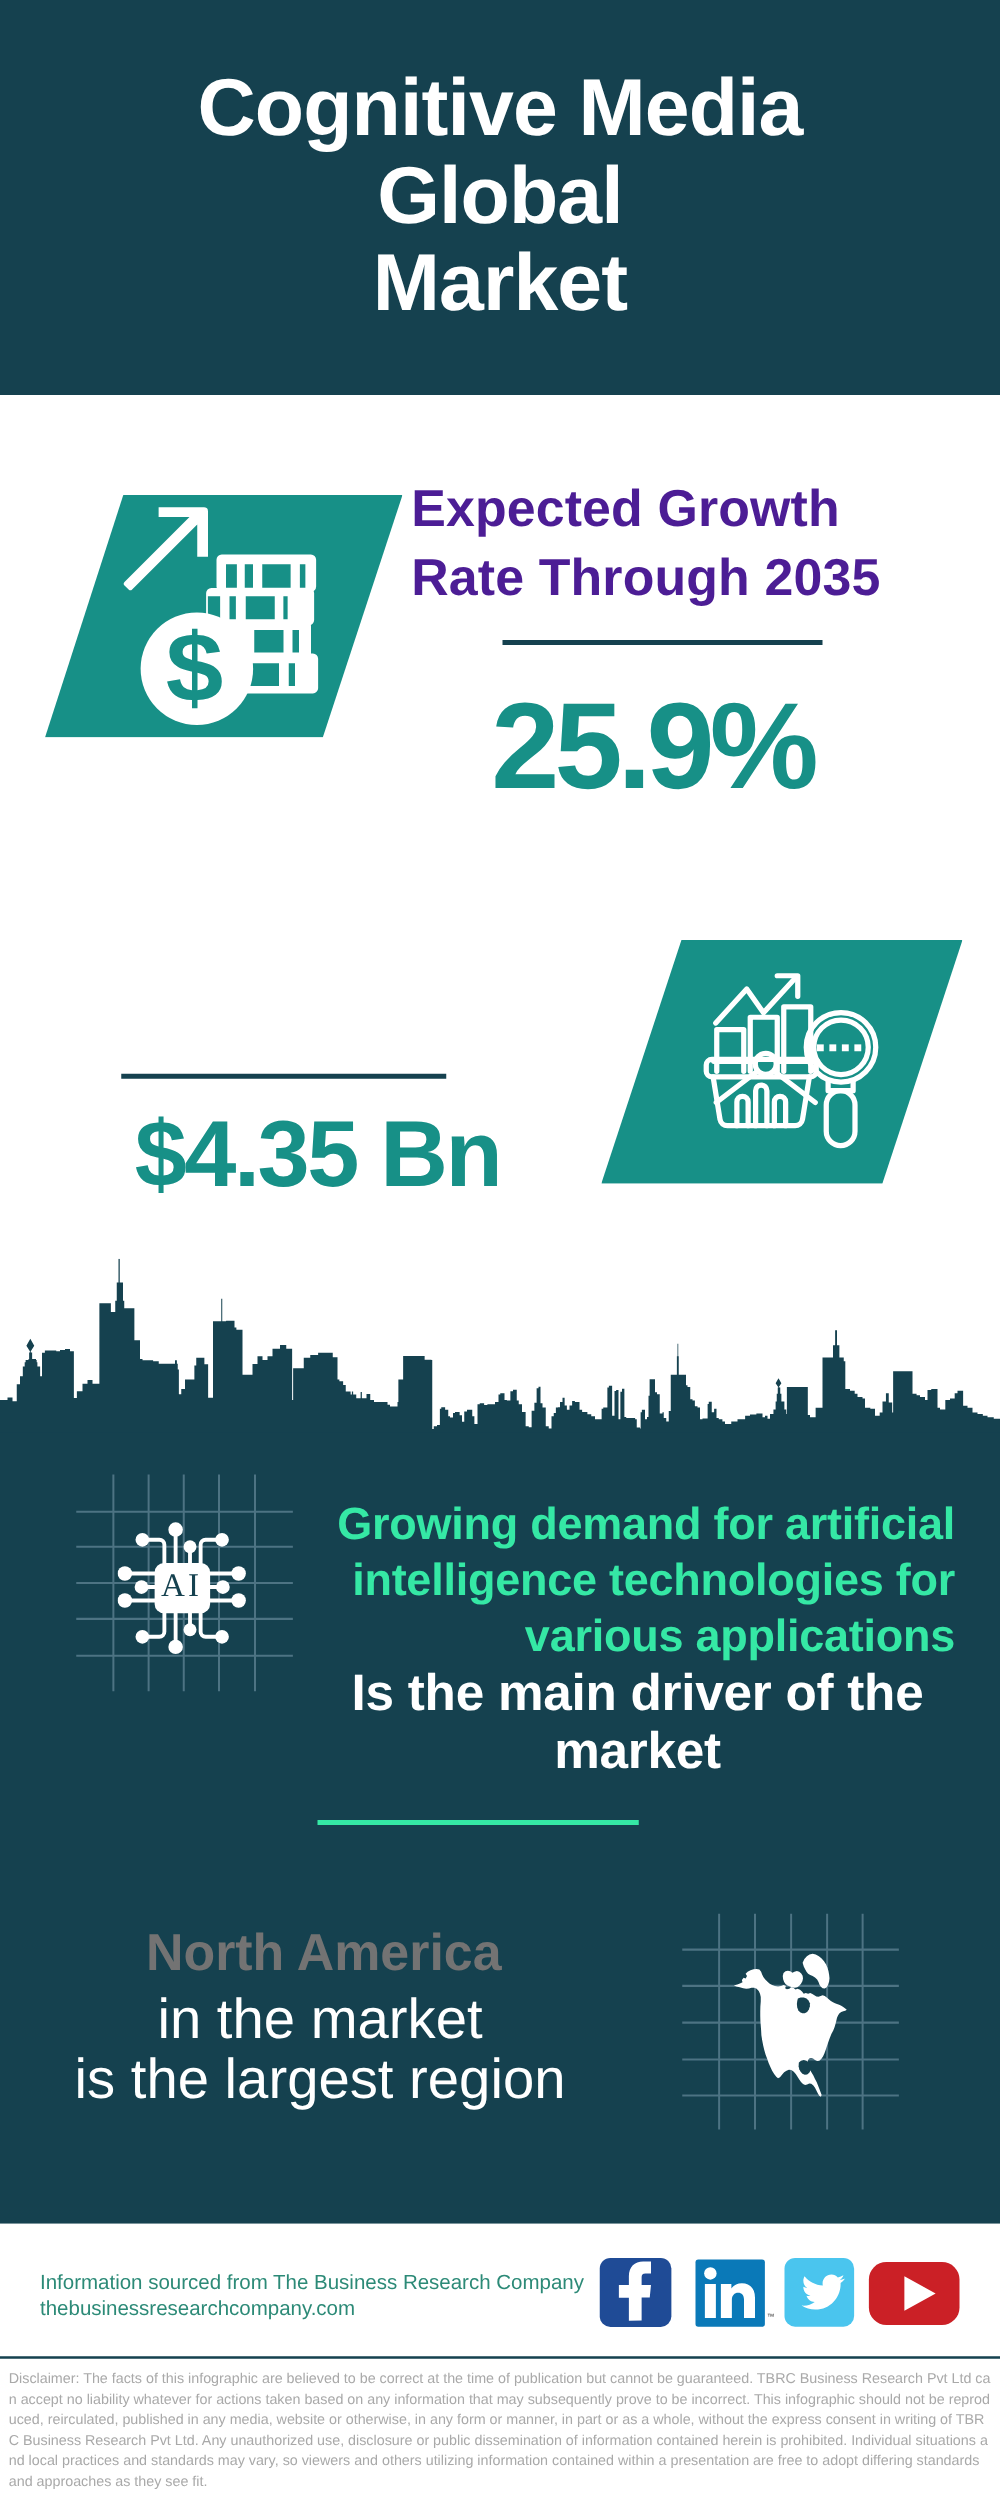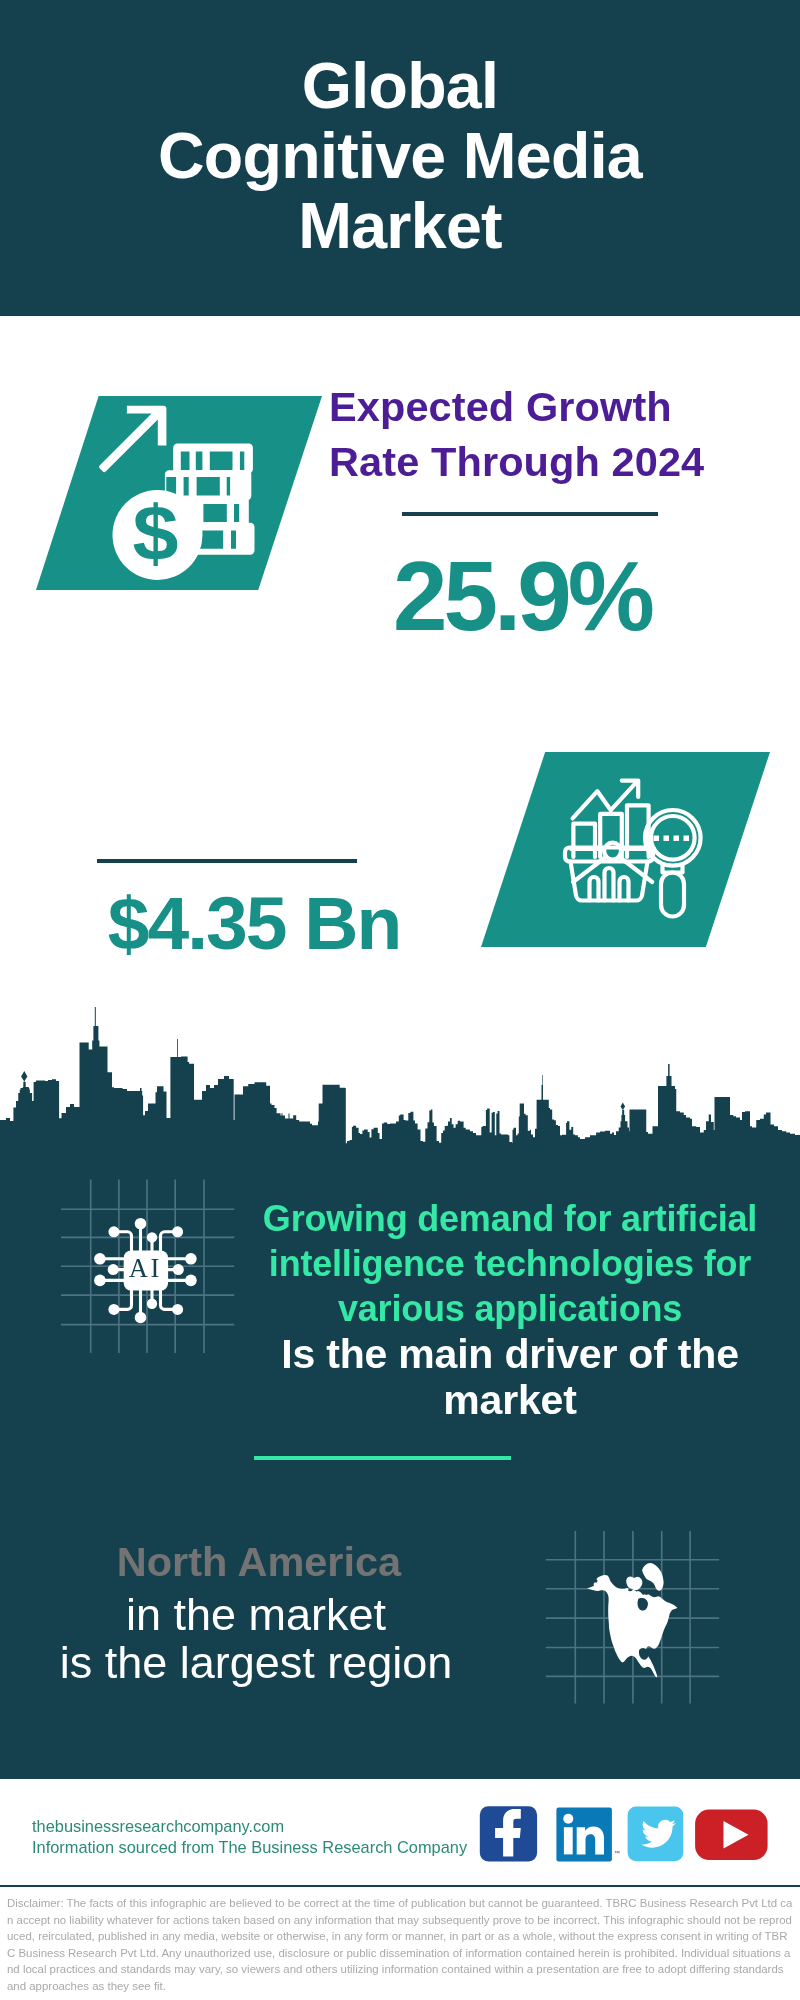--- a/index.html
+++ b/index.html
@@ -24,21 +24,21 @@
   .stat-value.v1{font-size:98px;line-height:98px;letter-spacing:-4px;}
   .stat-value.v2{font-size:75px;line-height:75px;letter-spacing:-2px;}
 
   
   .middark{position:absolute;left:0;top:1144px;width:800px;height:635px;background:#15414f;}
   .skyline{position:absolute;left:0;top:1007px;width:800px;height:139px;display:block;}
 
   .grid-svg{position:absolute;}
   .icon-svg{position:absolute;}
 
-  .drv-hl{position:absolute;color:#35e8a5;font-weight:bold;text-align:center;
+  .drv-hl{position:absolute;color:#35e8a5;font-weight:bold;text-align:right;
      font-size:36px;line-height:45px;letter-spacing:-0.2px;}
   .drv-rest{position:absolute;color:#ffffff;font-weight:bold;text-align:center;
      font-size:41px;line-height:46px;letter-spacing:-0.2px;}
   .green-rule{position:absolute;background:#35e8a5;height:4px;}
 
   .reg-hl{position:absolute;color:#737373;font-weight:bold;text-align:center;
      font-size:41.5px;line-height:48px;letter-spacing:0;}
   .reg-rest{position:absolute;color:#ffffff;font-weight:normal;text-align:center;
      font-size:45px;line-height:47.5px;letter-spacing:0;}
   .reg-rest .ln{display:block;}
@@ -51,22 +51,22 @@
   .disclaimer{position:absolute;left:7px;top:1895px;width:786px;color:#a9a9a9;
      font-size:11.45px;line-height:16.5px;text-align:left;word-break:break-all;}
 </style>
 </head>
 <body>
 
 <div class="page">
 
   <div class="header">
     <div class="header-title" style="top:51px">
+      <span class="ln">Cognitive Media</span>
       <span class="ln">Global</span>
-      <span class="ln">Cognitive Media</span>
       <span class="ln">Market</span>
     </div>
   </div>
 
   <div class="para" style="left:36px;top:396px;width:286px;height:194px;clip-path:polygon(21.9% 0,100% 0,77.7% 100%,0 100%);"></div>
   <svg class="icon-svg" style="left:88px;top:400px;width:184px;height:196px" viewBox="88 400 184 196">
     <g fill="#ffffff">
       <path d="M126.9 405.8 h36.3 a3.2 3.2 0 0 1 3.2 3.2 v36.4 h-8.6 v-25.9 l-52.1 52.1 a2 2 0 0 1 -2.8 0 l-3.3 -3.3 a2 2 0 0 1 0 -2.8 l52.0 -52.0 h-24.7 z"></path>
       <g fill-rule="evenodd">
         <path d="M150 522.8 h100.3 a4.2 4.2 0 0 1 4.2 4.2 v23.5 a4.2 4.2 0 0 1 -4.2 4.2 h-100.3 z
@@ -78,21 +78,21 @@
         <path d="M177.4 443.6 h71.3 a4.2 4.2 0 0 1 4.2 4.2 v21.4 a4.2 4.2 0 0 1 -4.2 4.2 h-71.3 a4.2 4.2 0 0 1 -4.2 -4.2 v-21.4 a4.2 4.2 0 0 1 4.2 -4.2 z
                  M180.8 451.4 h8.7 v18.8 h-8.7 z M195.8 451.4 h6.6 v18.8 h-6.6 z M209.8 451.4 h22.7 v18.8 h-22.7 z M239.9 451.4 h4.4 v18.8 h-4.4 z"></path>
       </g>
       <circle cx="157.5" cy="535" r="45"></circle>
       <text x="155.6" y="560.5" fill="#179087" font-family="Liberation Sans, sans-serif" font-size="78" font-weight="bold" text-anchor="middle" transform="translate(155.6,0) scale(1.06,1) translate(-155.6,0)">$</text>
     </g>
   </svg>
 
   <div class="stat-title" style="left:329px;top:379px;width:420px">
     <span class="ln">Expected Growth</span>
-    <span class="ln">Rate Through 2024</span>
+    <span class="ln">Rate Through 2035</span>
   </div>
   <div class="stat-rule" style="left:402px;top:512px;width:256px"></div>
   <div class="stat-value v1" style="left:312px;top:547px;width:420px">25.9%</div>
 
   <div class="para" style="left:481px;top:752px;width:289px;height:195px;clip-path:polygon(22.2% 0,100% 0,77.8% 100%,0 100%);"></div>
   <svg class="icon-svg" style="left:560px;top:772px;width:160px;height:150px" viewBox="560 772 160 150">
     <g fill="none" stroke="#ffffff" stroke-width="4.2" stroke-linecap="round" stroke-linejoin="round">
 
       <polyline points="572.6,818.4 597.4,791.2 610.8,810.2 637.2,781.4"></polyline>
       <polyline points="621.8,780.6 638.2,780.6 638.2,797.0"></polyline>
@@ -213,22 +213,22 @@
       <path d="M587.1,1588.3 L589.9,1587.5 L592.4,1586.6 L594.0,1585.8 L593.5,1583.9 L594.9,1582.2 L596.5,1582.8 L597.6,1580.8 L596.5,1578.9 L598.1,1577.3 L600.4,1576.2 L602.8,1575.3 L605.3,1575.1 L607.5,1575.6 L608.9,1577.3 L609.7,1579.5 L610.8,1581.7 L612.2,1583.6 L613.8,1585.2 L615.8,1586.9 L617.7,1588.0 L619.9,1588.8 L622.4,1589.1 L624.8,1588.8 L627.0,1588.0 L628.7,1588.8 L628.1,1590.5 L629.5,1591.3 L631.4,1591.0 L633.1,1589.7 L634.7,1590.2 L636.4,1591.6 L638.0,1591.0 L640.0,1591.8 L641.6,1593.2 L643.0,1594.9 L644.6,1594.3 L646.5,1594.9 L648.2,1594.3 L649.9,1595.2 L651.5,1596.2 L653.1,1597.1 L654.8,1597.3 L656.5,1596.8 L658.1,1596.2 L659.8,1596.8 L661.4,1597.9 L663.0,1599.3 L664.7,1600.7 L666.4,1601.8 L668.0,1602.6 L669.6,1603.1 L671.3,1603.7 L673.0,1604.5 L674.6,1605.6 L676.2,1606.7 L677.4,1607.8 L676.2,1608.6 L674.6,1608.9 L673.0,1609.5 L671.6,1610.5 L670.5,1612.2 L669.6,1614.1 L669.1,1616.3 L668.5,1618.8 L667.7,1621.5 L666.6,1624.3 L665.2,1627.0 L663.9,1630.1 L662.8,1633.1 L661.7,1636.4 L660.6,1639.7 L659.5,1642.7 L658.4,1645.2 L657.0,1647.1 L655.4,1648.5 L653.7,1648.8 L652.0,1648.0 L650.4,1646.8 L648.8,1646.3 L647.4,1646.8 L646.3,1648.2 L646.0,1650.2 L646.5,1652.3 L647.6,1654.8 L649.0,1657.6 L650.7,1660.3 L652.0,1663.1 L653.4,1665.8 L654.5,1668.6 L655.6,1671.3 L656.5,1673.8 L657.3,1676.0 L656.7,1677.4 L655.4,1676.5 L654.2,1674.6 L653.1,1672.4 L652.0,1670.2 L650.7,1668.3 L649.0,1666.9 L647.4,1666.7 L645.7,1667.5 L644.1,1668.0 L642.4,1667.2 L640.8,1665.5 L639.4,1663.6 L638.0,1661.4 L636.6,1659.2 L635.0,1657.3 L633.1,1655.9 L631.1,1655.7 L629.2,1656.5 L627.3,1657.8 L625.6,1659.8 L624.0,1661.7 L622.4,1662.5 L621.0,1661.4 L619.3,1659.2 L617.7,1656.5 L616.3,1653.5 L614.9,1650.4 L613.8,1647.1 L612.5,1643.8 L611.4,1640.0 L610.5,1636.1 L609.7,1632.0 L609.1,1628.2 L608.9,1624.3 L608.6,1620.5 L608.3,1616.6 L608.2,1612.8 L608.2,1608.9 L608.3,1605.0 L608.6,1601.2 L608.6,1597.6 L608.0,1594.9 L607.0,1592.7 L605.3,1591.0 L603.4,1590.2 L601.2,1590.2 L599.2,1590.8 L597.0,1591.0 L594.6,1590.5 L591.8,1589.7 L589.1,1589.1 Z"></path>
       <path d="M642.1,1570.1 L643.5,1567.1 L645.5,1564.9 L647.6,1563.5 L650.1,1563.0 L652.6,1563.5 L655.1,1564.9 L657.3,1566.8 L659.2,1569.0 L660.9,1571.5 L662.0,1574.2 L662.8,1577.0 L663.3,1579.8 L663.6,1582.5 L663.3,1585.2 L662.5,1587.7 L661.4,1589.7 L659.8,1590.8 L658.1,1590.5 L656.7,1589.4 L655.6,1587.7 L654.8,1585.5 L653.7,1583.6 L652.0,1582.0 L650.1,1580.8 L648.2,1580.0 L646.5,1578.9 L645.2,1577.3 L644.1,1575.3 L643.0,1573.2 Z"></path>
       <path fill="#15414f" d="M638.3,1598.7 L640.5,1597.9 L643.0,1597.9 L645.2,1598.7 L646.8,1600.4 L647.9,1602.6 L647.9,1605.0 L647.1,1607.5 L645.7,1609.5 L643.8,1610.5 L641.9,1610.5 L640.0,1609.7 L638.6,1608.1 L637.8,1605.9 L637.5,1603.1 L637.8,1600.7 Z"></path>
       <path fill="#15414f" d="M639.1,1649.9 L640.8,1648.5 L643.0,1648.0 L645.2,1648.5 L647.1,1649.9 L648.2,1651.8 L648.8,1654.0 L648.5,1656.2 L647.4,1658.1 L645.7,1659.5 L643.8,1659.8 L641.9,1659.0 L640.5,1657.3 L639.4,1655.4 L638.9,1652.9 Z"></path>
       <path d="M626.8,1578.4 L628.4,1577.0 L630.3,1576.5 L632.2,1577.0 L633.9,1578.1 L635.5,1577.3 L637.5,1576.7 L639.4,1577.3 L641.0,1578.7 L642.1,1580.6 L642.4,1582.8 L641.9,1585.0 L640.8,1586.9 L639.4,1588.5 L637.8,1589.7 L635.8,1590.2 L633.9,1589.9 L632.0,1589.1 L630.0,1588.3 L628.4,1587.2 L627.3,1585.5 L626.5,1583.3 L626.2,1580.8 Z"></path>
     </g>
   </svg>
 
   <div class="footer"></div>
   <div class="src">
+    <span class="ln">Information sourced from The Business Research Company</span>
     <span class="ln">thebusinessresearchcompany.com</span>
-    <span class="ln">Information sourced from The Business Research Company</span>
   </div>
   <svg class="socials" style="position:absolute;left:470px;top:1800px;width:310px;height:70px" viewBox="470 1800 310 70">
     <g>
       <rect x="479.8" y="1806.3" width="57.3" height="55.2" rx="8.5" fill="#1f4b96"></rect>
       <path fill="#ffffff" d="M503.1 1856.5 v-18.4 h-8.0 v-10.2 h8.0 v-7.0 c0 -7.6 4.6 -11.8 11.4 -11.8 h6.3 v9.6 h-4.4 c-2.4 0 -3.1 1.0 -3.1 3.1 v6.1 h7.5 l-1.0 10.2 h-6.5 v18.4 z"></path>
     </g>
     <g>
       <rect x="556.4" y="1807.5" width="55.5" height="53.9" rx="2.2" fill="#0a79b8"></rect>
       <circle cx="568.3" cy="1818.7" r="5.0" fill="#ffffff"></circle>
       <rect x="563.9" y="1827.2" width="8.8" height="27.2" fill="#ffffff"></rect>

